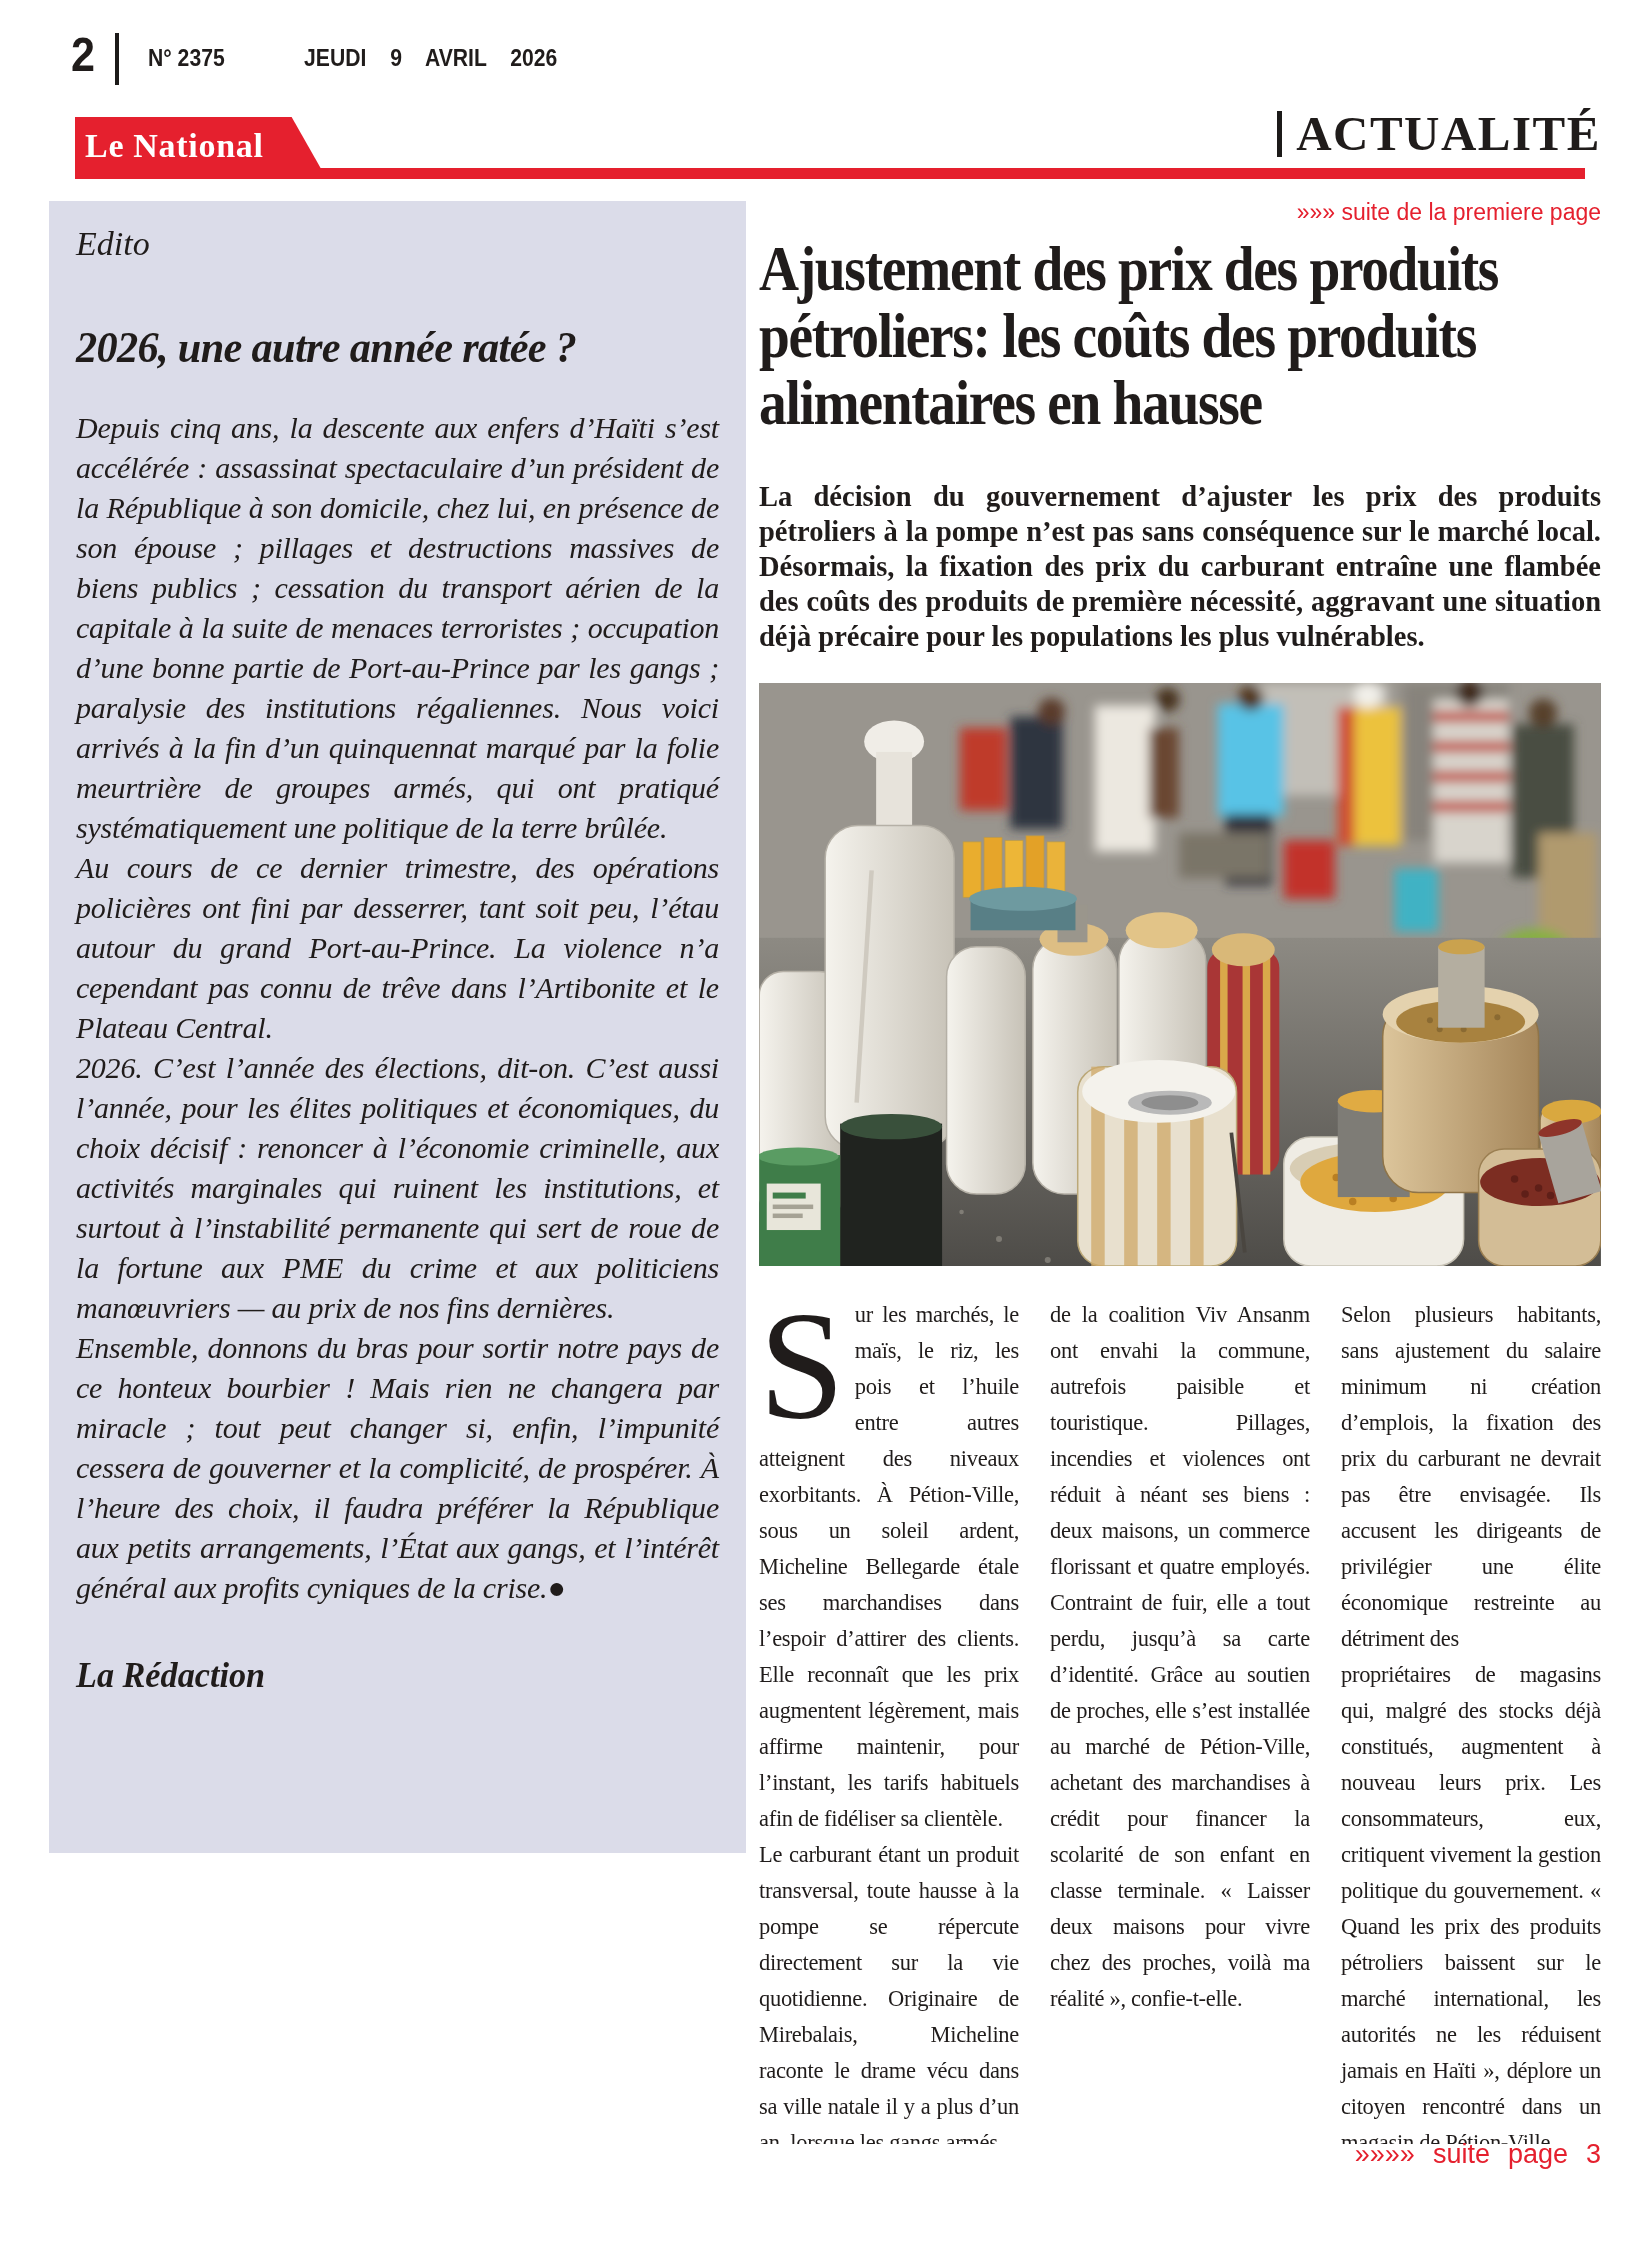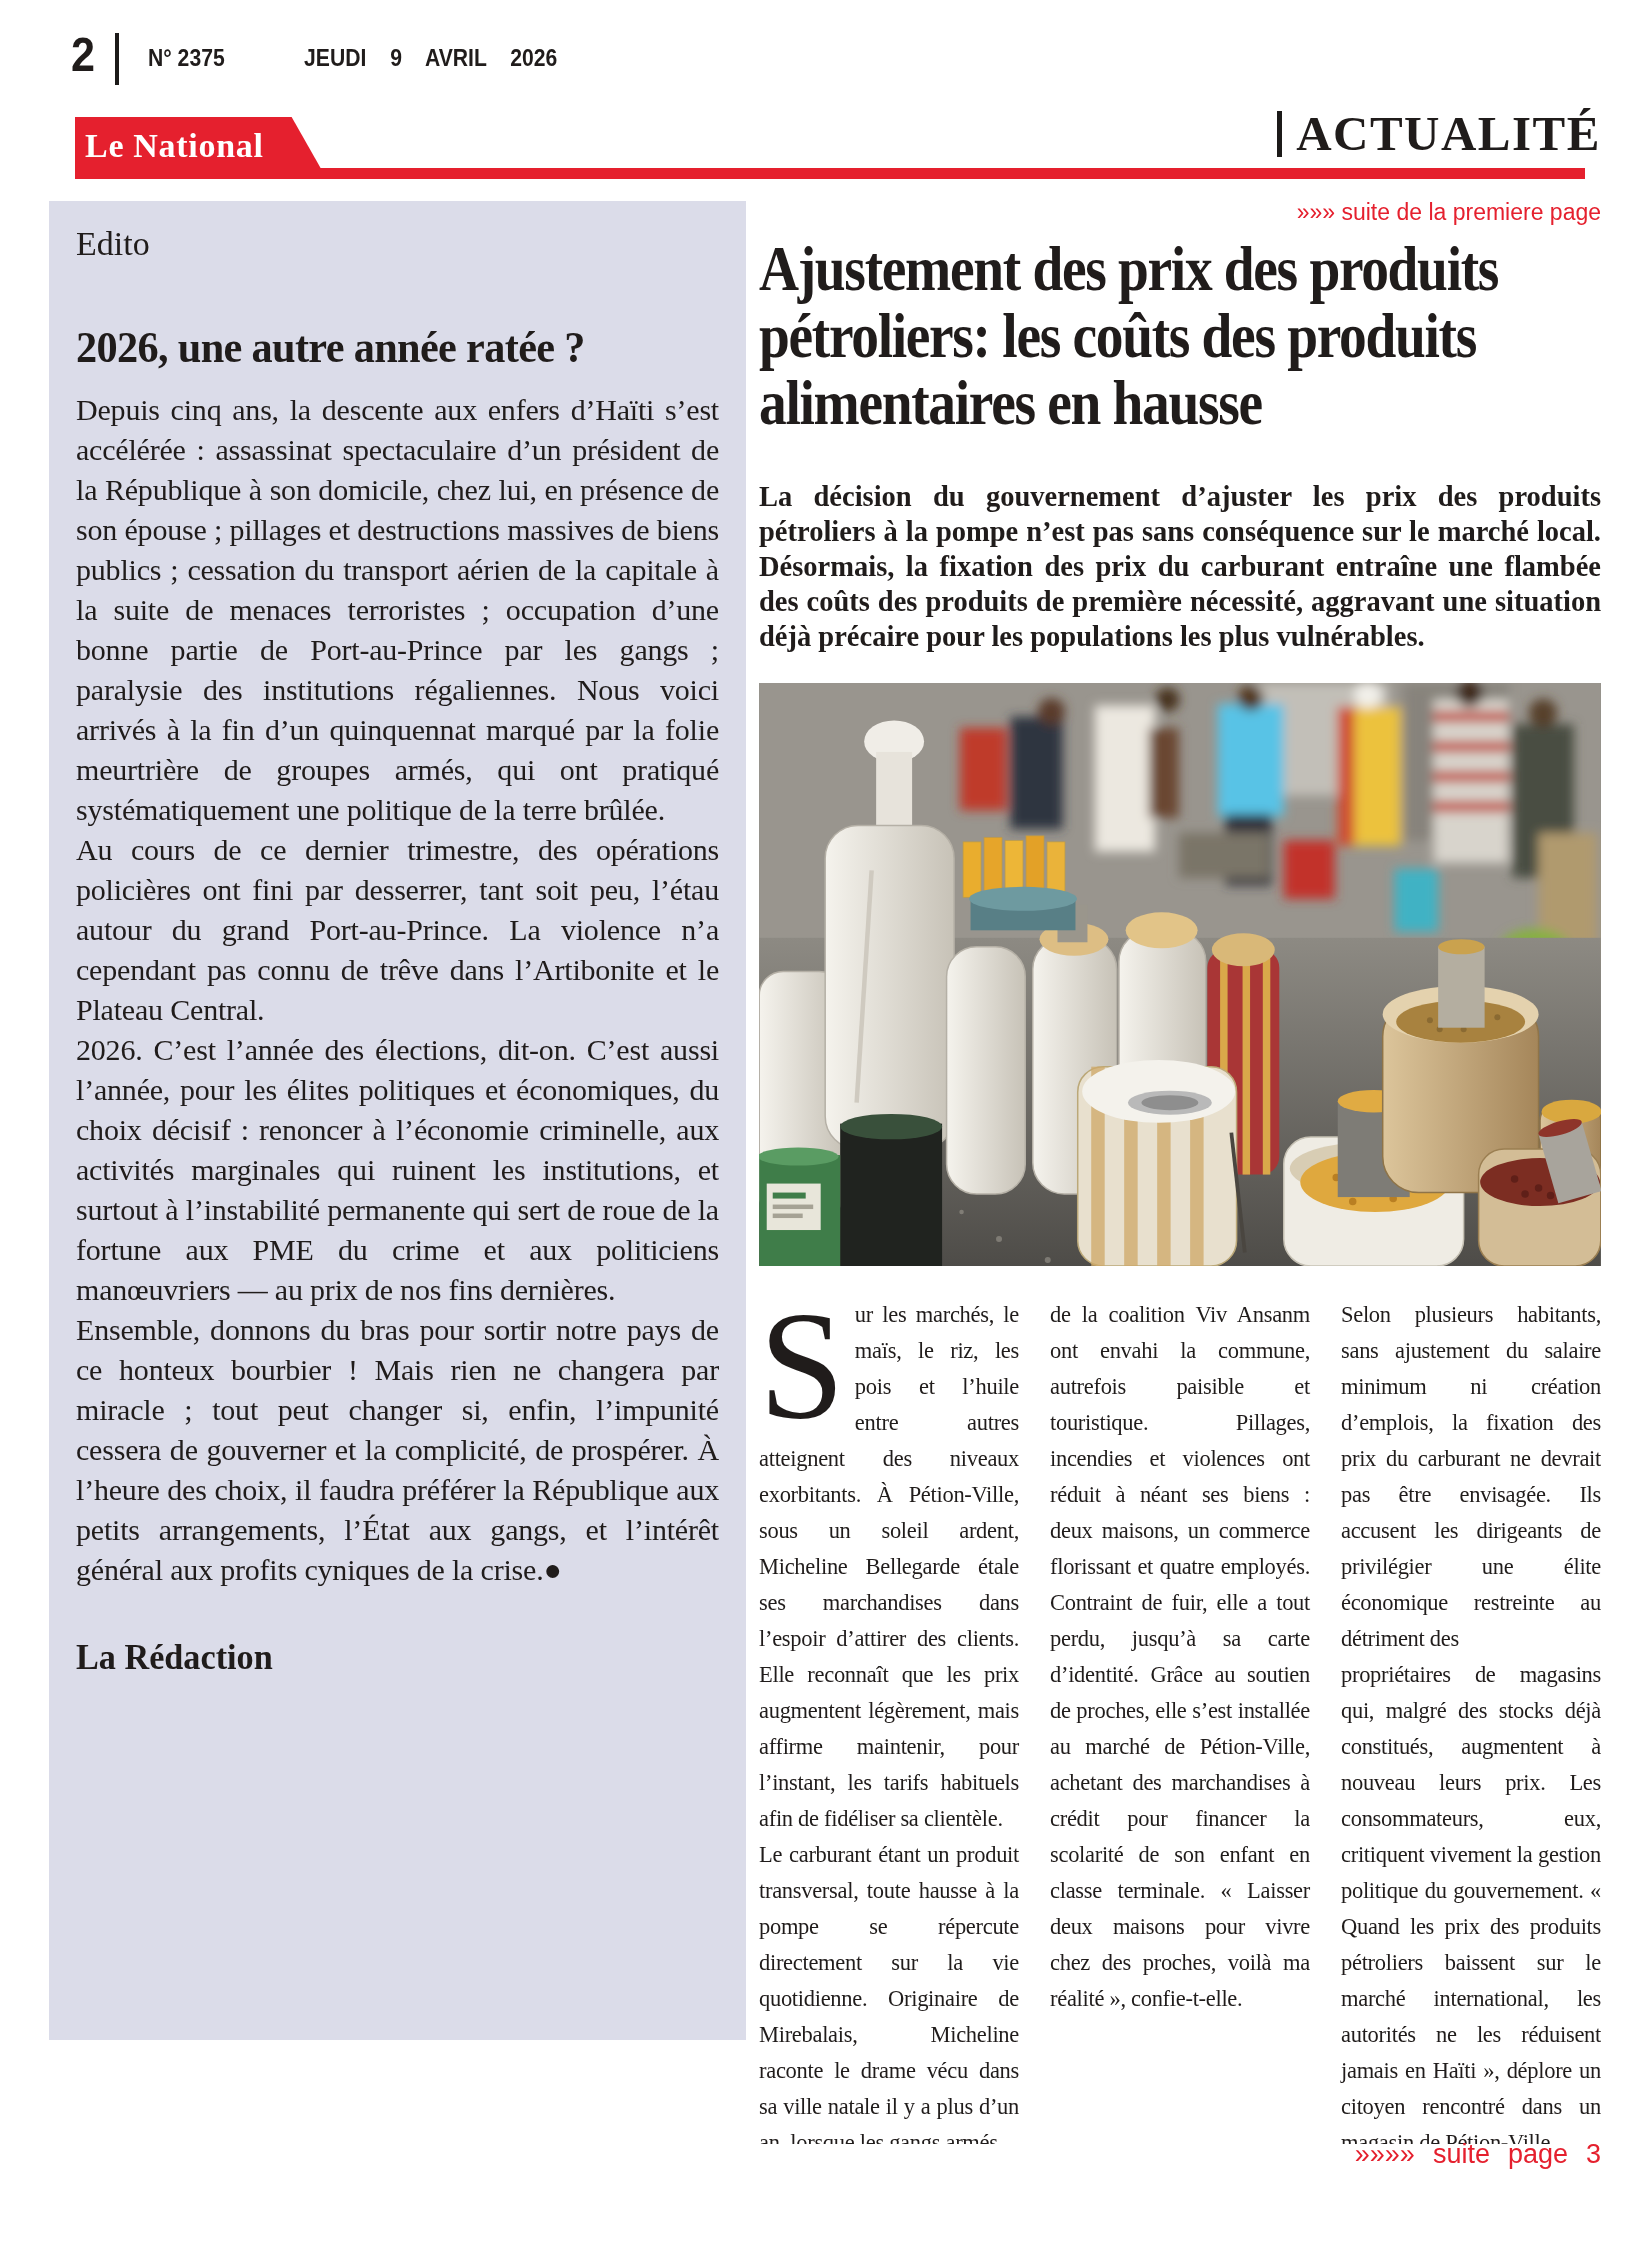--- a/index.html
+++ b/index.html
@@ -19,26 +19,26 @@
   .section-label{position:absolute;right:49px;top:109px;font-weight:bold;font-size:49px;
                  letter-spacing:1.5px;line-height:1;}
   .brand-flag{position:absolute;left:75px;top:117px;width:249px;height:57px;background:var(--red);
               clip-path:polygon(0 0,87% 0,100% 100%,0 100%);display:flex;align-items:center;}
   .brand-flag span{color:#fff;font-weight:bold;font-size:34px;padding-left:10px;letter-spacing:0.7px;}
   .brand-bar{position:absolute;left:75px;top:168px;width:1510px;height:10.5px;background:var(--red);}
 
   :root{--red:#e5202e;--edito-bg:#dbdce9;}
 
   
-  .edito{position:absolute;left:49px;top:201px;width:697px;height:1839px;
-         background:var(--edito-bg);box-sizing:border-box;padding:25.5px 27px;}
+  .edito{position:absolute;left:49px;top:201px;width:697px;height:1652px;
+         background:var(--edito-bg);box-sizing:border-box;padding:25.5px 27px;font-style:italic;}
   .edito-kicker{font-size:34px;line-height:1;}
   .edito-title{font-weight:bold;font-size:45px;line-height:1;margin-top:64px;
                transform:scaleX(.94);transform-origin:left top;letter-spacing:-0.7px;white-space:nowrap;}
-  .edito-body{margin-top:20px;}
+  .edito-body{margin-top:38px;}
   .edito-body p{margin:0;font-size:30px;line-height:40px;text-align:justify;
                 letter-spacing:-0.2px;-webkit-hyphens:auto;hyphens:auto;}
   .edito-sign{font-weight:bold;font-size:36px;margin-top:46px;transform:scaleX(.95);transform-origin:left top;}
 
   
   .article{position:absolute;left:759px;top:201px;width:842px;}
   .kicker{font-family:"Liberation Sans",sans-serif;font-size:23px;color:var(--red);line-height:1;text-align:right;}
   .headline{font-weight:bold;font-size:63px;line-height:67px;letter-spacing:-1.5px;margin-top:12px;
             transform:scaleX(.88);transform-origin:left top;white-space:pre-line;}
   .lede{font-weight:bold;font-size:28.5px;line-height:35px;margin-top:15px;

